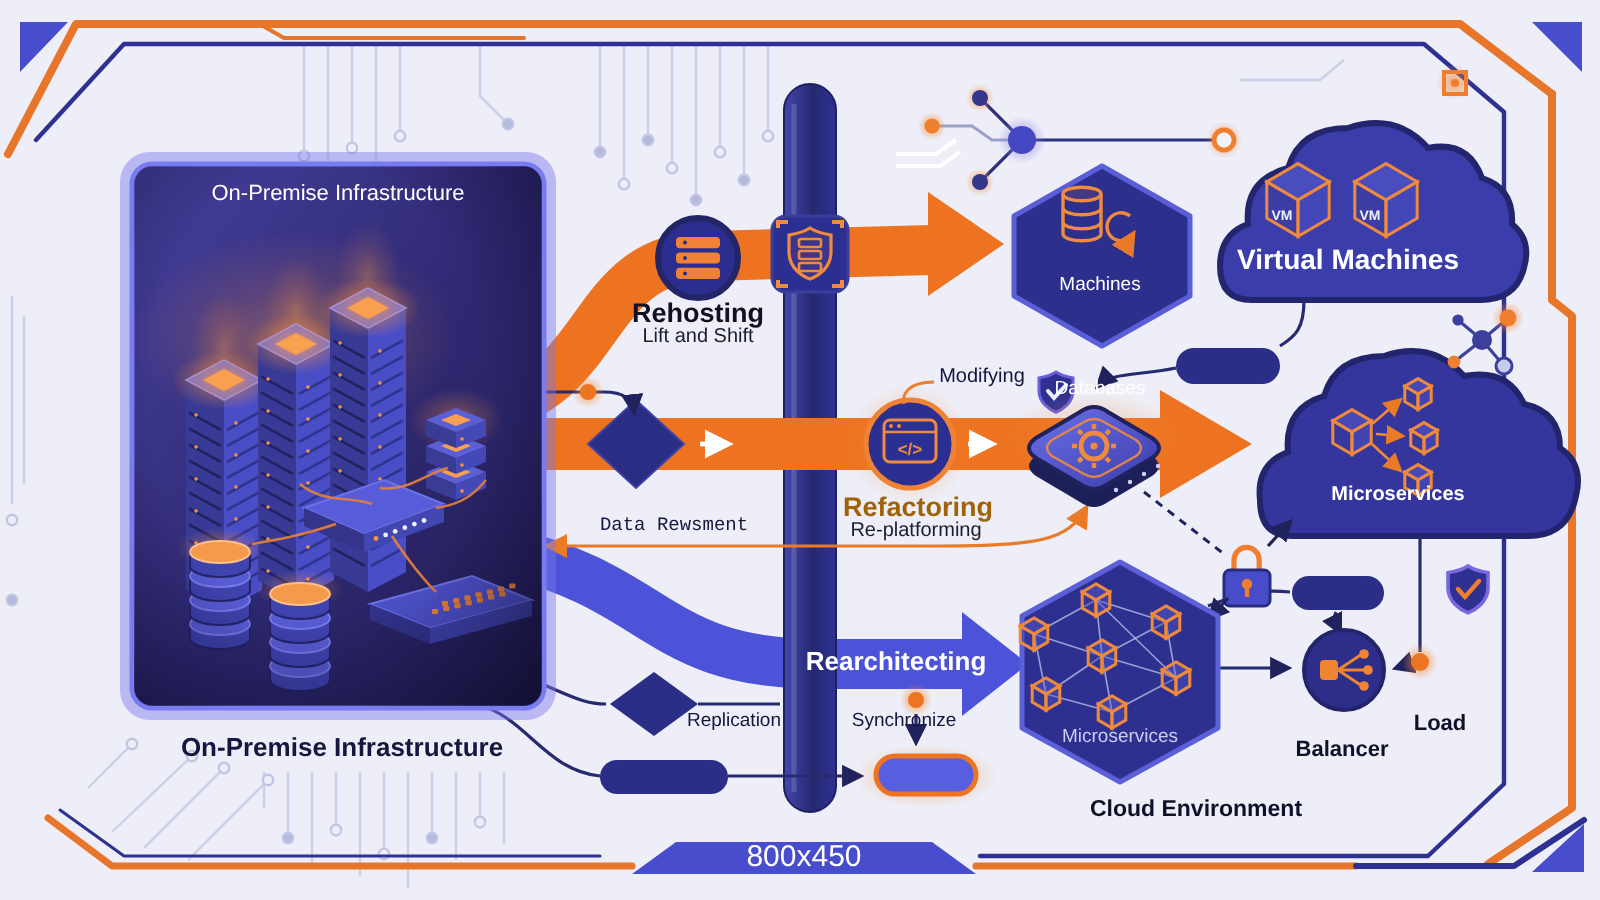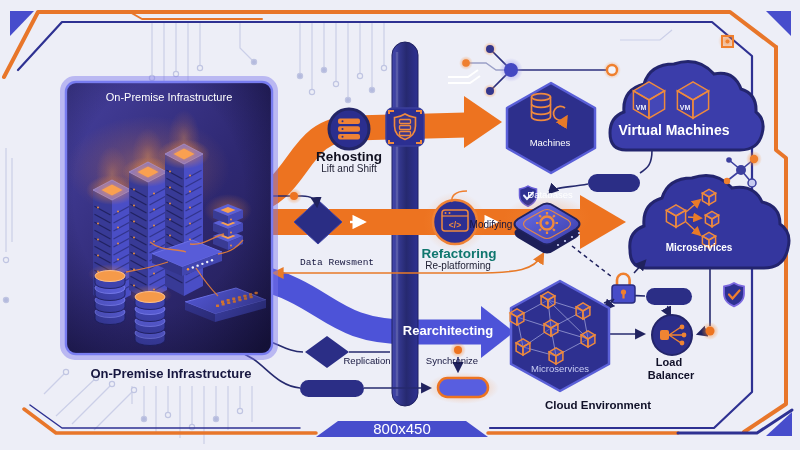--- a/index.html
+++ b/index.html
@@ -595,36 +595,36 @@
     <circle cx="727.5" cy="41.5" r="2" fill="#ef7f2e"></circle>
   </g>
 </svg>
 
 <div class="lbl w" style="left:169px;top:98px;font-size:11px;font-weight:500;">On-Premise Infrastructure</div>
 <div class="lbl b" style="left:171px;top:374px;font-size:13px;color:#16163f;">On-Premise Infrastructure</div>
 
 <div class="lbl b" style="left:349px;top:157px;font-size:13.5px;color:#101020;">Rehosting</div>
 <div class="lbl" style="left:349px;top:169px;font-size:10px;color:#1c1c30;">Lift and Shift</div>
 
-<div class="lbl b" style="left:459px;top:254px;font-size:13.5px;color:#0f766e;">Refactoring</div>
+<div class="lbl b" style="left:459px;top:254px;font-size:13.5px;color:#a16207;">Refactoring</div>
 <div class="lbl" style="left:458px;top:266px;font-size:10px;color:#1c1c30;">Re-platforming</div>
-<div class="lbl" style="left:491px;top:189px;font-size:10px;color:#15153e;margin-top:36px;">Modifying</div>
+<div class="lbl" style="left:491px;top:189px;font-size:10px;color:#15153e;">Modifying</div>
 
 <div class="lbl b w" style="left:448px;top:331px;font-size:13px;">Rearchitecting</div>
 
 <div class="lbl" style="left:337px;top:263px;font-size:9.5px;color:#15153e;font-family:Liberation Mono, monospace;">Data Rewsment</div>
 <div class="lbl" style="left:367px;top:361px;font-size:9.5px;color:#15153e;">Replication</div>
 <div class="lbl" style="left:452px;top:361px;font-size:9.5px;color:#15153e;">Synchronize</div>
 
 <div class="lbl w" style="left:550px;top:143px;font-size:9.5px;">Machines</div>
 <div class="lbl w" style="left:550px;top:154px;font-size:9.5px;margin-top:41px;">Databases</div>
 
 <div class="lbl b w" style="left:674px;top:130px;font-size:14px;">Virtual Machines</div>
 <div class="lbl b w" style="left:699px;top:248px;font-size:10px;">Microservices</div>
 <div class="lbl" style="left:560px;top:369px;font-size:9.5px;color:#c9cdf4;">Microservices</div>
 
-<div class="lbl b" style="left:655px;top:363px;font-size:11px;color:#101028;padding-left:28px;">Load</div>
+<div class="lbl b" style="left:706px;top:363px;font-size:11px;color:#101028;padding-left:28px;">Load</div>
 <div class="lbl b" style="left:671px;top:376px;font-size:11px;color:#101028;">Balancer</div>
 
 <div class="lbl b" style="left:598px;top:405px;font-size:11.5px;color:#101028;">Cloud Environment</div>
 
 <div class="lbl w" style="left:402px;top:429px;font-size:15px;">800x450</div>
 </div>
 
 </body></html>

